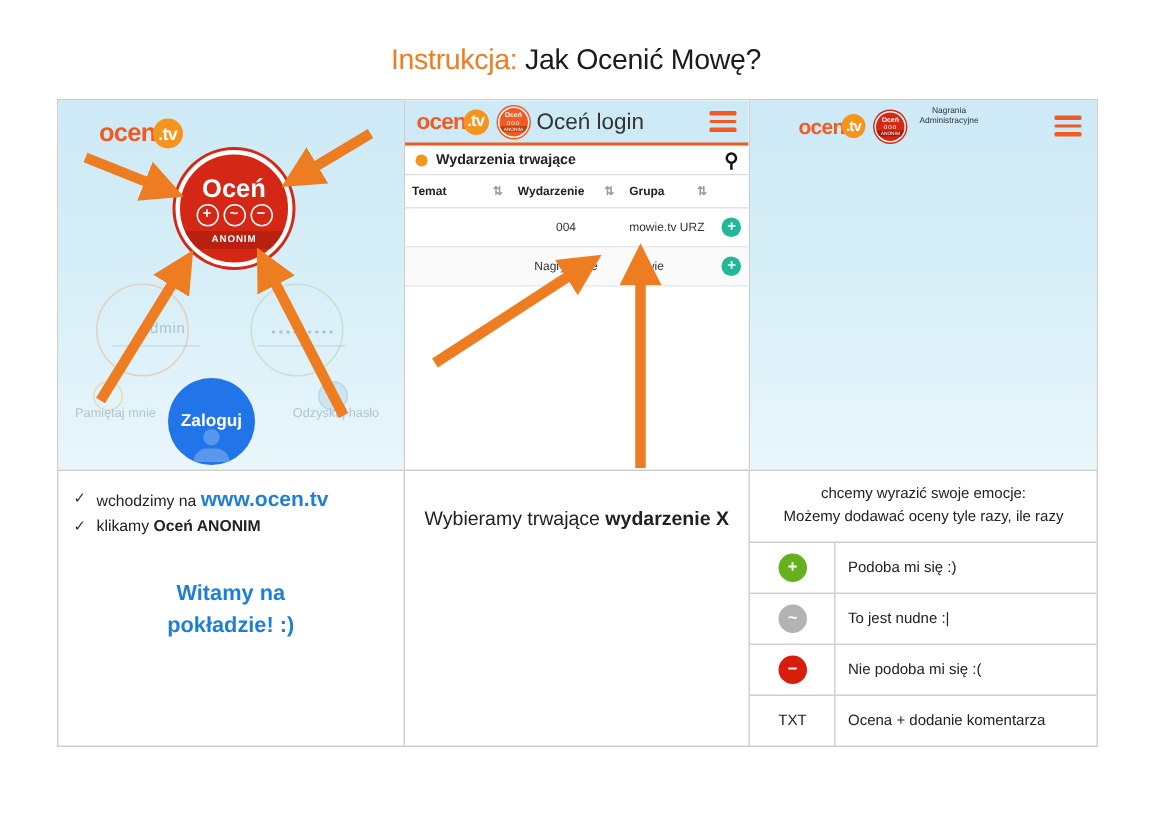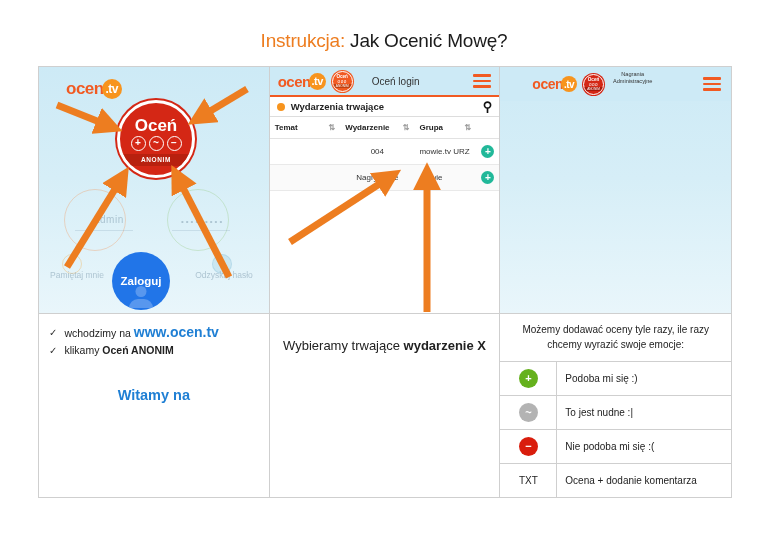--- a/index.html
+++ b/index.html
@@ -206,21 +206,21 @@
     margin-left: 6px;
     display: flex; flex-direction: column; align-items:center; justify-content:center;
     color:#fff; overflow:hidden;
   }
   .mini-badge .m1 { font-size: 4.6px; font-weight: bold; line-height: 5px; }
   .mini-badge .m2 { font-size: 4.6px; letter-spacing: .5px; line-height: 5px;}
   .mini-badge .m3 { font-size: 3.2px; background:#c0400f; width:100%; text-align:center; line-height:4px;}
   .mini-badge.red { background:#d42715; box-shadow: 0 0 0 1px #d42715;}
   .mini-badge.red .m3 { background:#a61a0b; }
 
-  .login-text { font-size: 10px; color:#333; margin-left: 19px; line-height: 11px; font-weight: 500;}
+  .login-text { font-size: 15px; color:#333; margin-left: 5px; line-height: 11px; font-weight: 500;}
   .hamburger { margin-left: auto; display:flex; flex-direction:column; gap:3px; }
   .hamburger i { display:block; width:18px; height:2.4px; background:#f15a22; border-radius:1px; }
 
   .p2-subbar {
     display: flex; align-items: center;
     height: 20px; padding: 0 7px;
     background: #fff;
     border-bottom: 1px solid #ddd;
     box-sizing: border-box;
   }
@@ -377,20 +377,21 @@
           <span class="tick">✓</span>
           <span><span>wchodzimy na </span><span class="blue-link">www.ocen.tv</span></span>
         </li>
         <li>
           <span class="tick">✓</span>
           <span><span>klikamy </span><span class="bold">Oceń ANONIM</span></span>
         </li>
       </ul>
       <div class="welcome">
         <div>Witamy na</div>
+        <div>pokładzie! :)</div>
       </div>
     </div>
   </div>
 
   <div class="col">
 
     <div class="screen" style="background:#fff">
 
       <div class="p2-header">
         <div class="logo">
@@ -495,22 +496,22 @@
 
         
 
         
 
       </div>
     </div>
 
     <div>
       <div class="legend-head">
+        <div>chcemy wyrazić swoje emocje:</div>
         <div>Możemy dodawać oceny tyle razy, ile razy</div>
-        <div>chcemy wyrazić swoje emocje:</div>
       </div>
 
       <div class="legend-row">
         <div class="legend-icon-cell">
           <span class="sm-circle green">+</span>
         </div>
         <div class="legend-label">Podoba mi się :)</div>
       </div>
 
       <div class="legend-row">

